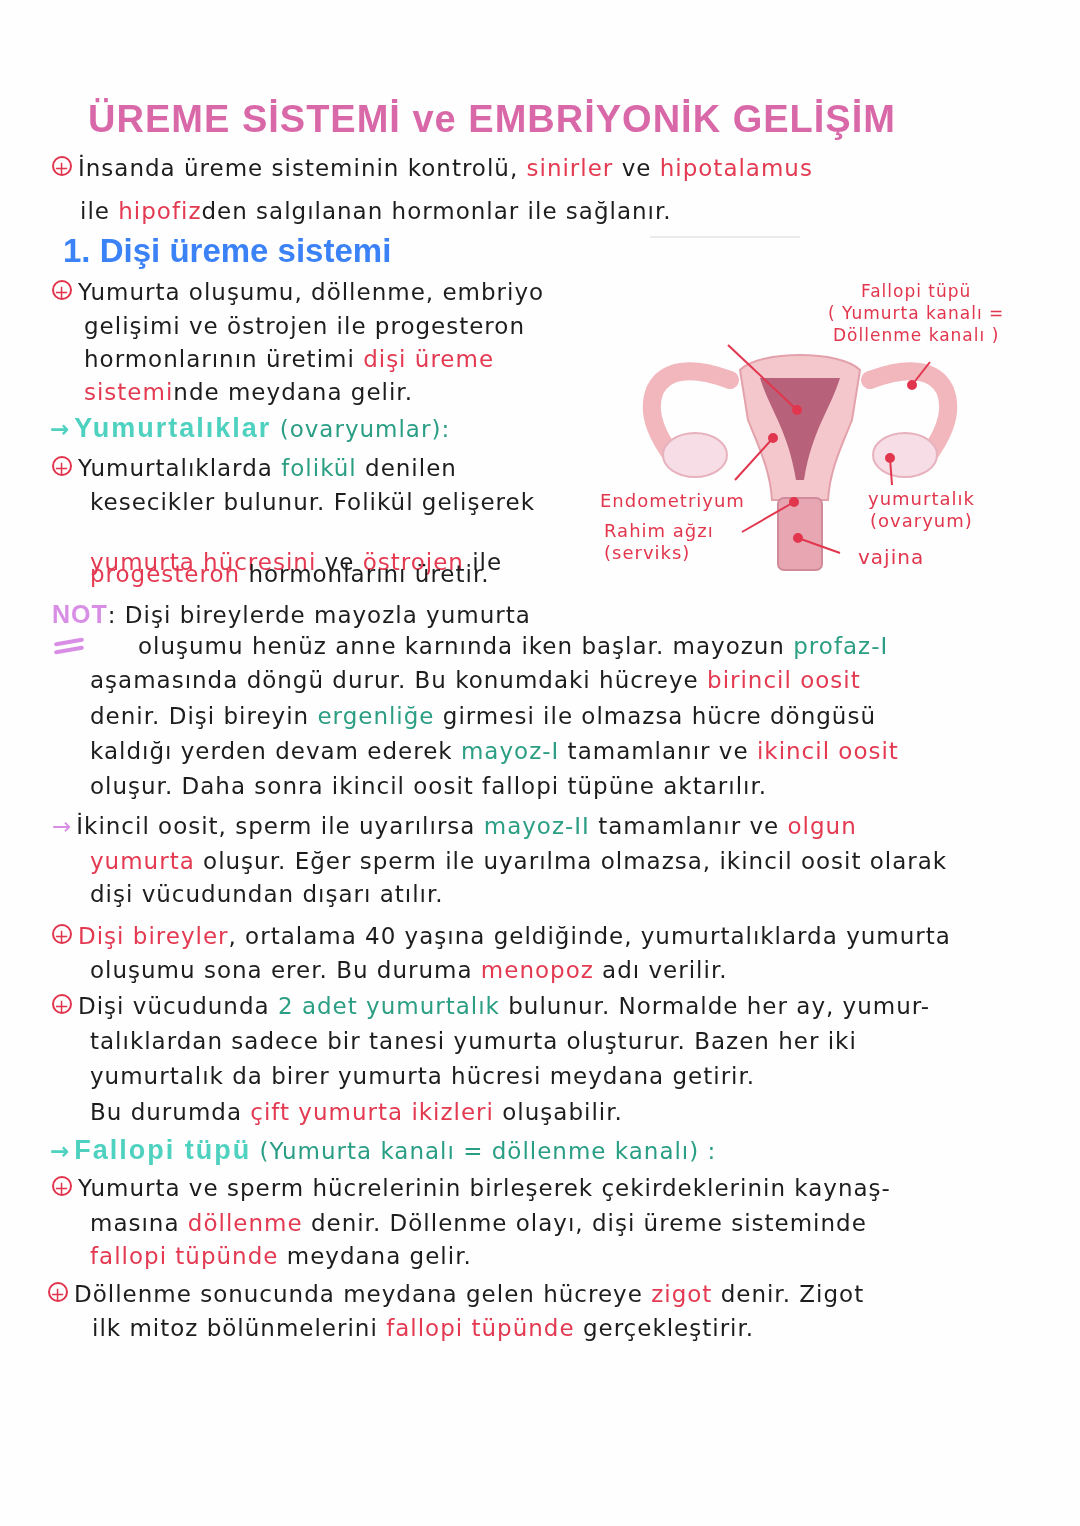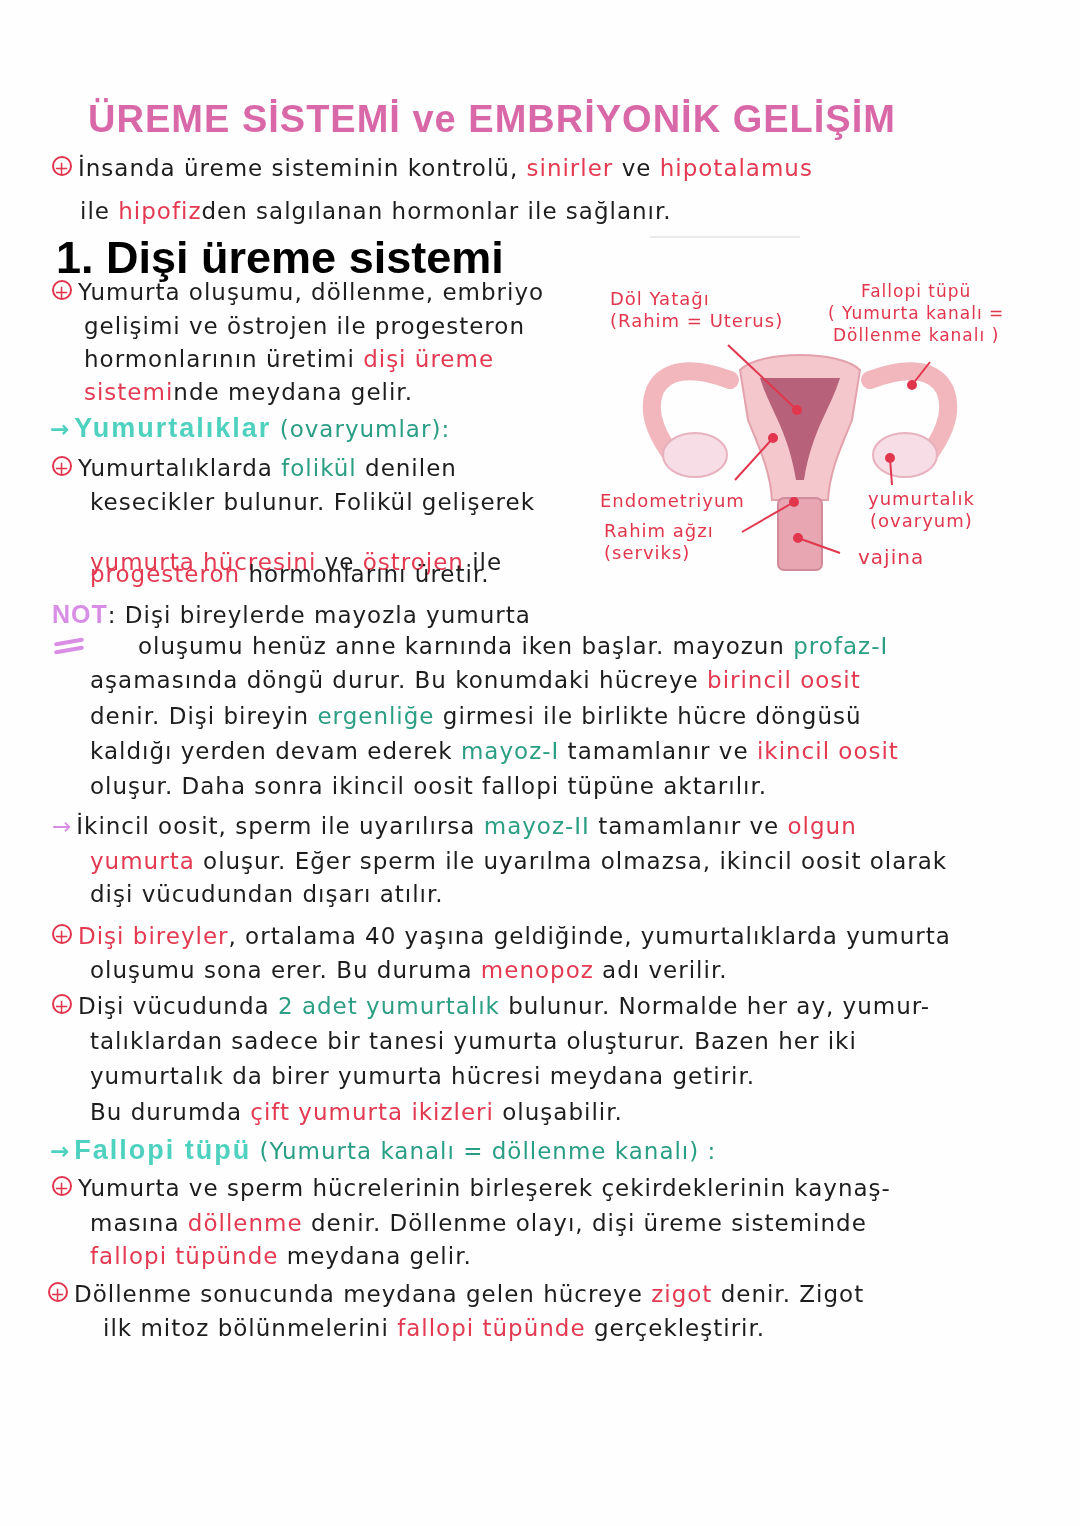--- a/index.html
+++ b/index.html
@@ -42,22 +42,23 @@
   .red { color: #e33a52; }
   .green { color: #2b9e83; }
   .teal-h { color: #4fd1c0; font-weight: bold; font-family: "Liberation Sans", sans-serif; font-size: 27px; letter-spacing: 2px; }
   .teal-n { color: #2a9e85; }
   .arrow-teal { color: #4fd1c0; font-weight: bold; margin-right: 4px; }
   .arrow-violet { color: #d88ee4; margin-right: 4px; }
   .section-h {
     position: absolute;
     font-family: "Liberation Sans", sans-serif;
     font-weight: bold;
-    font-size: 45px;
-    color: #000000;
+    font-size: 33px;
+    color: #3b82f6;
+    margin-left: 7px;
   }
   .note-label {
     color: #d98ee6; font-weight: bold; font-family: "Liberation Sans", sans-serif; font-size: 25px;
   }
   .note-mark {
     position: absolute; left: 54px; top: 640px;
   }
   .note-mark div {
     width: 30px; height: 4px; background: #d98ee6; border-radius: 3px; transform: rotate(-10deg); margin-bottom: 4px;
   }
@@ -118,24 +119,20 @@
       <line x1="183" y1="168" x2="145" y2="210"></line>
       <circle cx="183" cy="168" r="4"></circle>
       <line x1="300" y1="188" x2="302" y2="215"></line>
       <circle cx="300" cy="188" r="4"></circle>
       <line x1="204" y1="232" x2="152" y2="262"></line>
       <circle cx="204" cy="232" r="4"></circle>
       <line x1="208" y1="268" x2="250" y2="283"></line>
       <circle cx="208" cy="268" r="4"></circle>
     </g>
   </svg>
-  <div class="d-label" style="left:20px; top:18px;">
-      <div>Döl Yatağı</div>
-      <div>(Rahim = Uterus)</div>
-    </div>
   <div class="d-label" style="left:238px; top:10px; text-align:center; font-size:17px;">
       <div>Fallopi tüpü</div>
       <div>( Yumurta kanalı =</div>
       <div>Döllenme kanalı )</div>
     </div>
   <div class="d-label" style="left:10px; top:220px;">Endometriyum</div>
   <div class="d-label" style="left:14px; top:250px;">
       <div>Rahim ağzı</div>
       <div>(serviks)</div>
     </div>
@@ -146,34 +143,34 @@
   <div class="d-label" style="left:268px; top:276px; font-size:20px;">vajina</div>
 </div>
 
 <div class="line" style="left:52px; top:598px;"><span class="note-label">NOT</span><span>: Dişi bireylerde mayozla yumurta</span></div>
 <div class="note-mark">
     <div></div>
     <div></div>
   </div>
 <div class="line" style="left:138px; top:630px;"><span>oluşumu henüz anne karnında iken başlar. mayozun </span><span class="green">profaz-I</span></div>
 <div class="line" style="left:90px; top:664px;"><span>aşamasında döngü durur. Bu konumdaki hücreye </span><span class="red">birincil oosit</span></div>
-<div class="line" style="left:90px; top:700px;"><span>denir. Dişi bireyin </span><span class="green">ergenliğe</span><span> girmesi ile birlikte hücre döngüsü</span></div>
+<div class="line" style="left:90px; top:700px;"><span>denir. Dişi bireyin </span><span class="green">ergenliğe</span><span> girmesi ile olmazsa hücre döngüsü</span></div>
 <div class="line" style="left:90px; top:735px;text-align:right;"><span>kaldığı yerden devam ederek </span><span class="green">mayoz-I</span><span> tamamlanır ve </span><span class="red">ikincil oosit</span></div>
 <div class="line" style="left:90px; top:770px;">oluşur. Daha sonra ikincil oosit fallopi tüpüne aktarılır.</div>
 
 <div class="line" style="left:52px; top:810px;"><span class="arrow-violet">→</span><span>İkincil oosit, sperm ile uyarılırsa </span><span class="green">mayoz-II</span><span> tamamlanır ve </span><span class="red">olgun</span></div>
 <div class="line" style="left:90px; top:845px;"><span class="red">yumurta</span><span> oluşur. Eğer sperm ile uyarılma olmazsa, ikincil oosit olarak</span></div>
 <div class="line" style="left:90px; top:878px;">dişi vücudundan dışarı atılır.</div>
 
 <div class="line" style="left:52px; top:920px;"><span class="bullet">+</span><span class="red">Dişi bireyler</span><span>, ortalama 40 yaşına geldiğinde, yumurtalıklarda yumurta</span></div>
 <div class="line" style="left:90px; top:954px;"><span>oluşumu sona erer. Bu duruma </span><span class="red">menopoz</span><span> adı verilir.</span></div>
 
 <div class="line" style="left:52px; top:990px;"><span class="bullet">+</span><span>Dişi vücudunda </span><span class="green">2 adet yumurtalık</span><span> bulunur. Normalde her ay, yumur-</span></div>
 <div class="line" style="left:90px; top:1025px;">talıklardan sadece bir tanesi yumurta oluşturur. Bazen her iki</div>
 <div class="line" style="left:90px; top:1060px;">yumurtalık da birer yumurta hücresi meydana getirir.</div>
 <div class="line" style="left:90px; top:1096px;"><span>Bu durumda </span><span class="red">çift yumurta ikizleri</span><span> oluşabilir.</span></div>
 
 <div class="line" style="left:50px; top:1134px;"><span class="arrow-teal">→</span><span class="teal-h">Fallopi tüpü</span><span class="teal-n"> (Yumurta kanalı = döllenme kanalı) :</span></div>
 <div class="line" style="left:52px; top:1172px;"><span class="bullet">+</span><span>Yumurta ve sperm hücrelerinin birleşerek çekirdeklerinin kaynaş-</span></div>
 <div class="line" style="left:90px; top:1207px;"><span>masına </span><span class="red">döllenme</span><span> denir. Döllenme olayı, dişi üreme sisteminde</span></div>
 <div class="line" style="left:90px; top:1240px;"><span class="red">fallopi tüpünde</span><span> meydana gelir.</span></div>
 <div class="line" style="left:48px; top:1278px;"><span class="bullet">+</span><span>Döllenme sonucunda meydana gelen hücreye </span><span class="red">zigot</span><span> denir. Zigot</span></div>
-<div class="line" style="left:103px; top:1312px;"><span>ilk mitoz bölünmelerini </span><span class="red">fallopi tüpünde</span><span> gerçekleştirir.</span></div>
+<div class="line" style="left:92px; top:1312px;"><span>ilk mitoz bölünmelerini </span><span class="red">fallopi tüpünde</span><span> gerçekleştirir.</span></div>
 
 </body></html>

